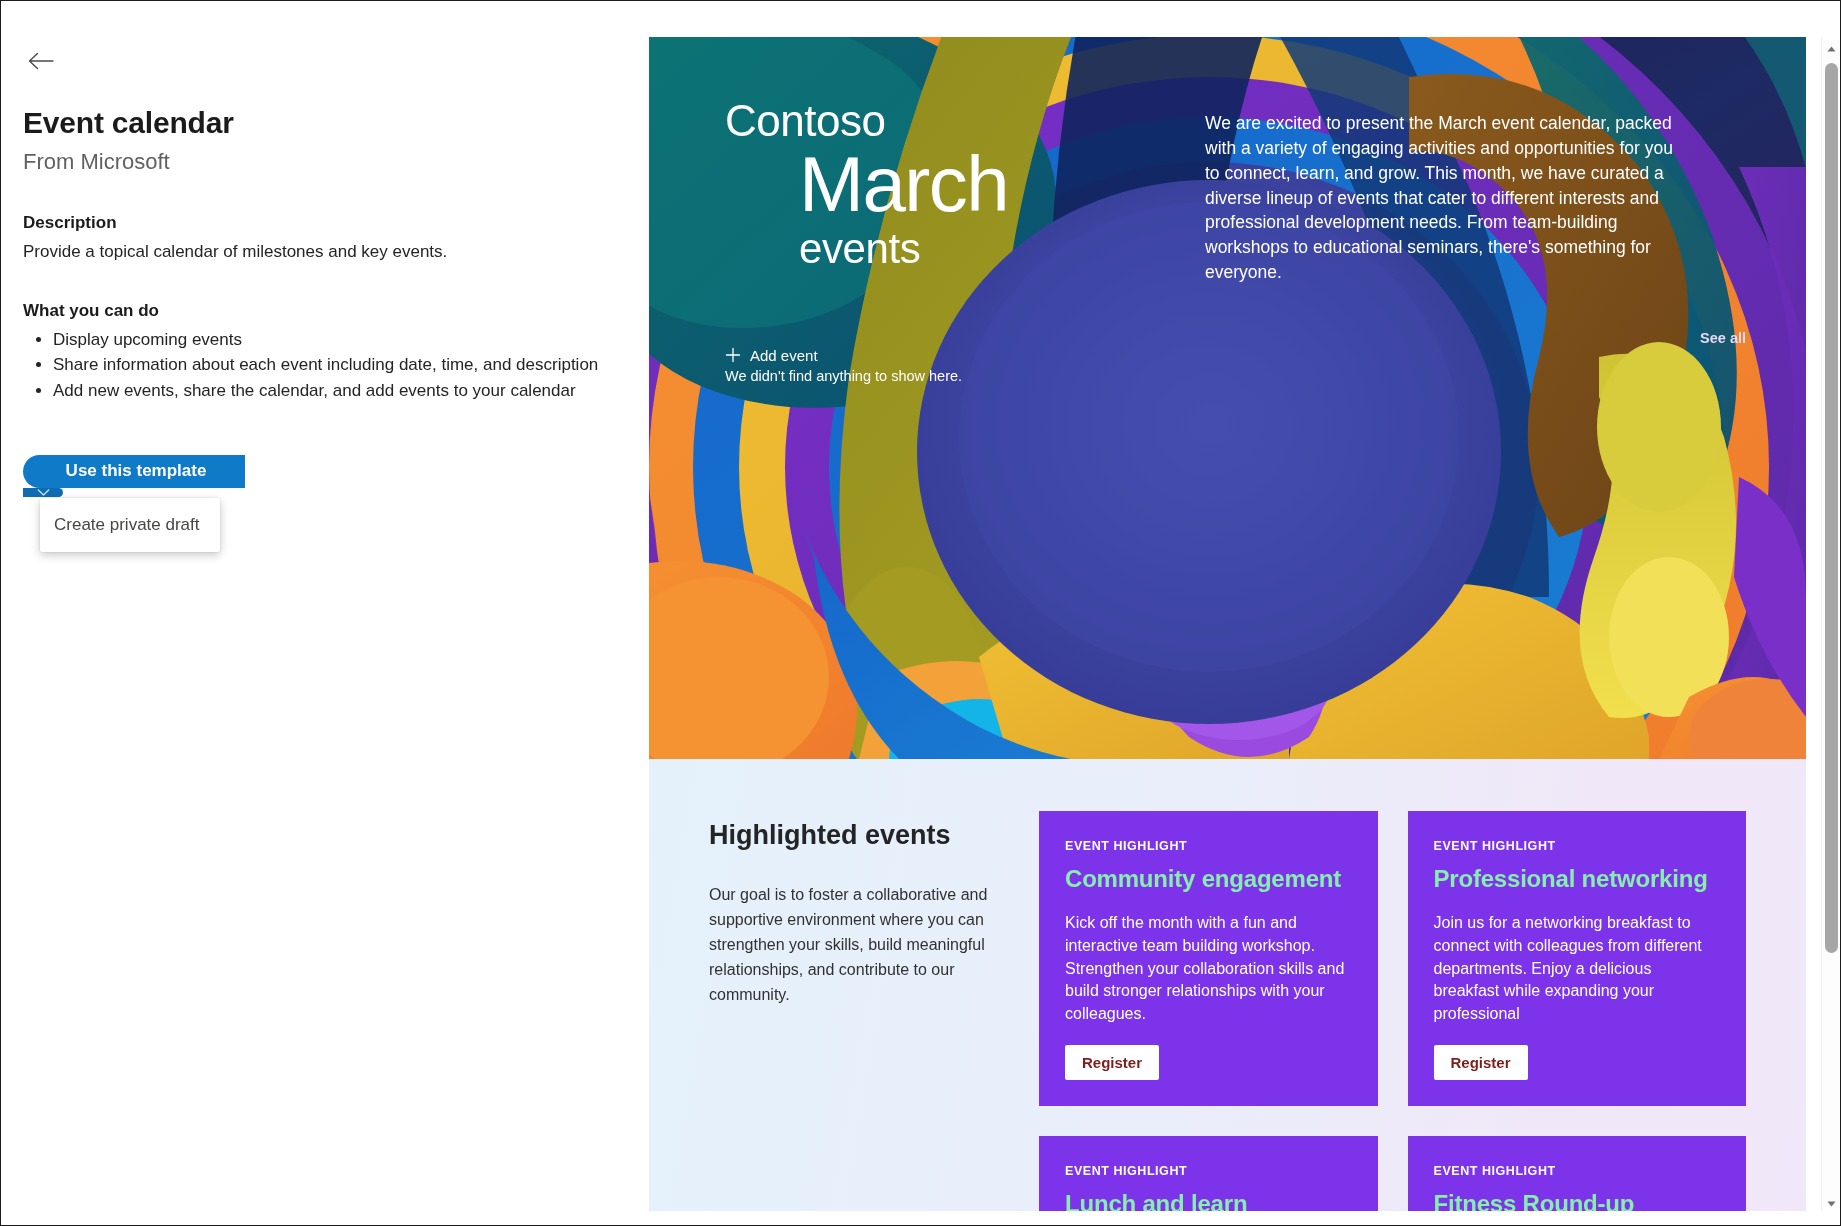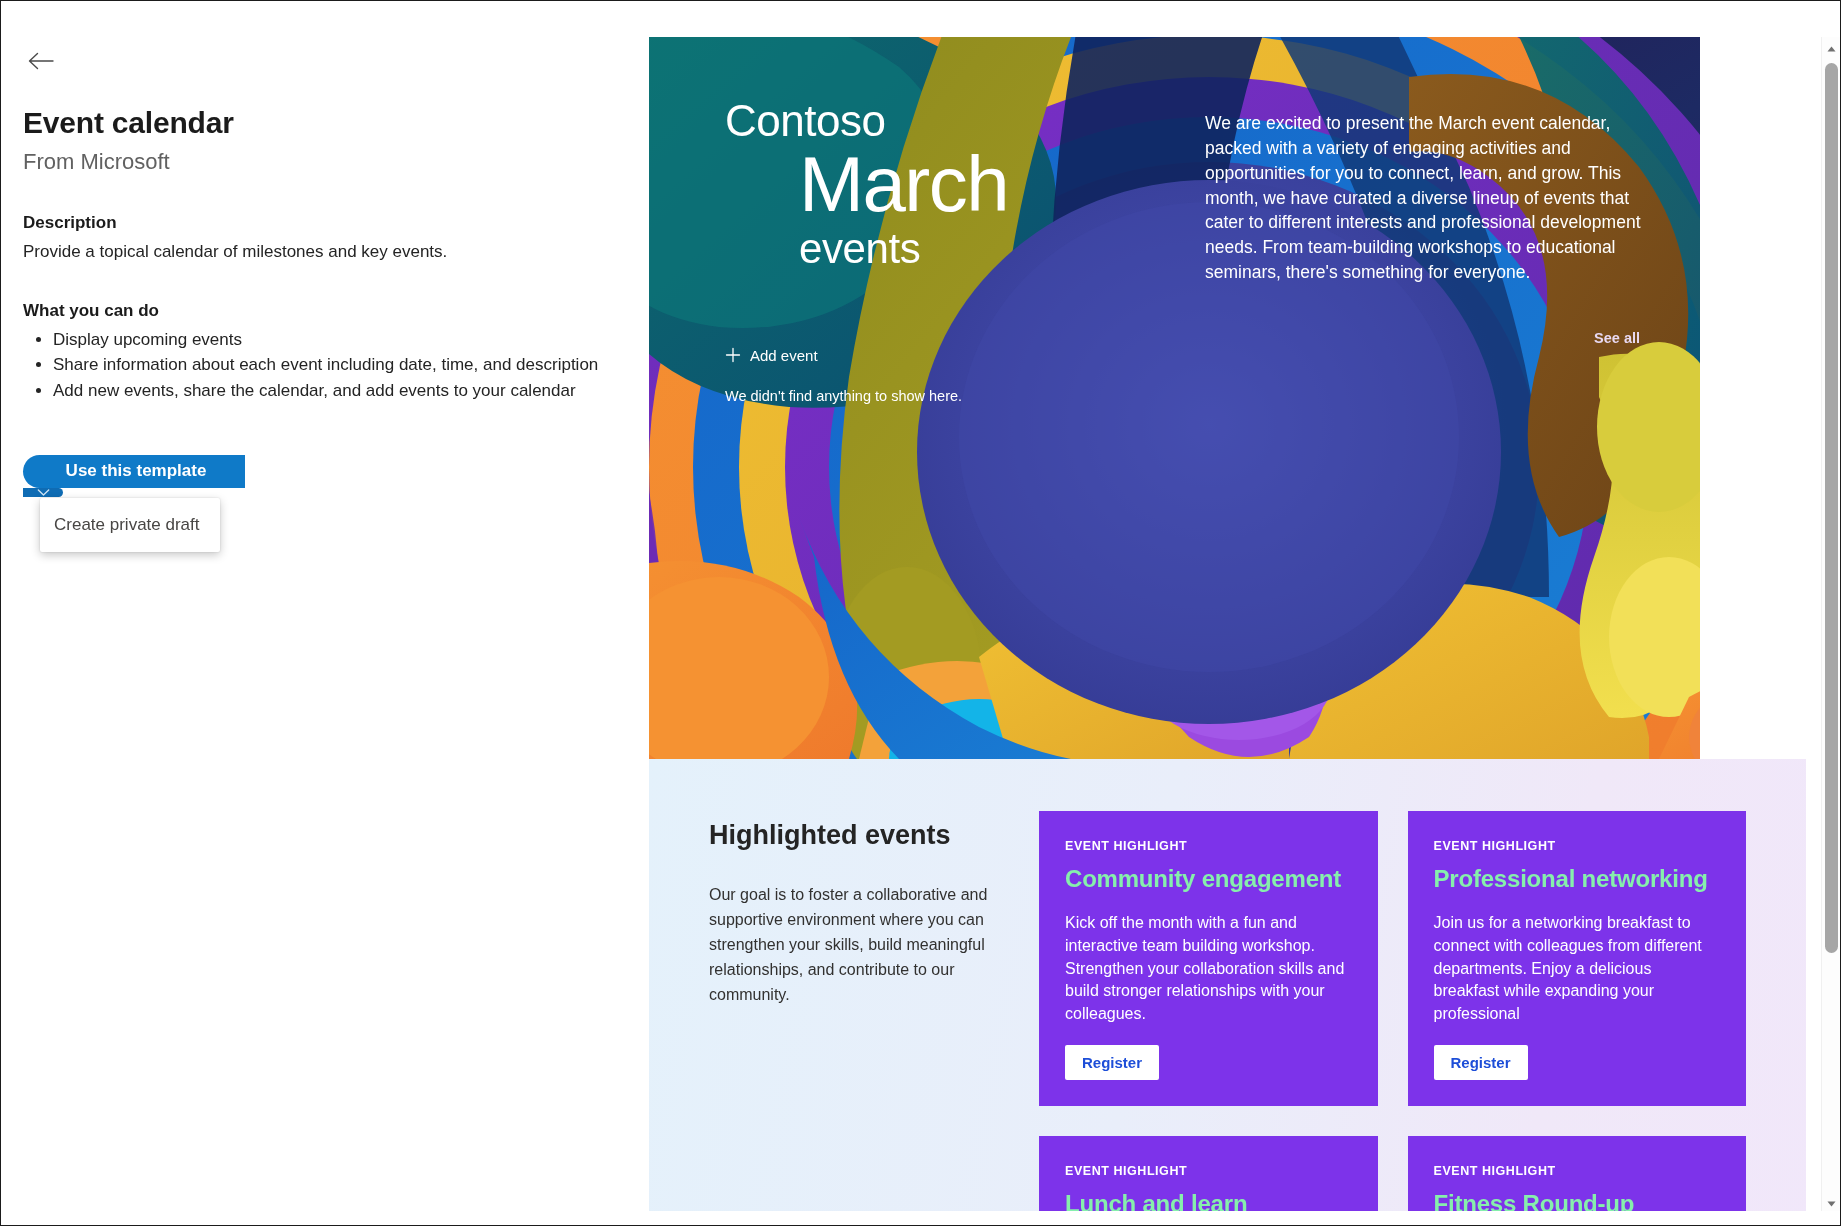--- a/index.html
+++ b/index.html
@@ -99,21 +99,21 @@
     position: absolute; left: 648px; top: 36px;
     width: 1174px; height: 1174px;
     background: #ffffff;
     overflow: hidden;
   }
   .preview-inner { position: relative; width: 1157px; }
 
   
   .hero {
     position: relative;
-    width: 1051px; height: 722px;
+    width: 1157px; height: 722px;
     overflow: hidden;
     background: #a21caf;
   }
   .hero-art { position: absolute; inset: 0; overflow: hidden; }
   .hero-art svg { position: absolute; left: 0; top: 0; }
 
   .hero-content {
     position: relative; z-index: 3;
     padding: 60px 56px 0 76px;
     display: flex; gap: 40px;
@@ -143,21 +143,21 @@
   .add-event {
     display: flex; align-items: center; gap: 9px;
     color: #ffffff; font-size: 15px;
     margin: 62px 0 0 76px;
     position: relative; z-index: 3;
     cursor: pointer; width: fit-content;
   }
   .add-event svg { display: block; }
   .empty-msg {
     color: #ffffff; font-size: 14.5px;
-    margin: 24px 0 0 76px;
+    margin: 4px 0 0 76px;
     position: relative; z-index: 3;
   }
   .see-all {
     position: absolute; right: 60px; top: 293px;
     color: #e9d9f2; font-size: 14.5px; font-weight: 600;
     z-index: 4; cursor: pointer;
   }
 
   
   .lower {
@@ -195,21 +195,21 @@
   .card-title {
     color: #86efac; font-size: 24px; font-weight: 600;
     margin-top: 12px; line-height: 1.18; letter-spacing: -0.2px;
   }
   .card-body {
     color: #ffffff; font-size: 16px; line-height: 1.42;
     margin-top: 19px;
   }
   .card-btn {
     display: inline-block; background: #ffffff;
-    color: #1d4ed8; font-size: 15px; font-weight: 600;
+    color: #7f1d1d; font-size: 15px; font-weight: 600;
     border: none; cursor: pointer;
     padding: 9px 17px; margin-top: 19px;
     font-family: "Liberation Sans", sans-serif;
     border-radius: 2px;
   }
 
   
   .scrollbar {
     position: absolute; right: 0; top: 36px;
     width: 19px; height: 1174px;

